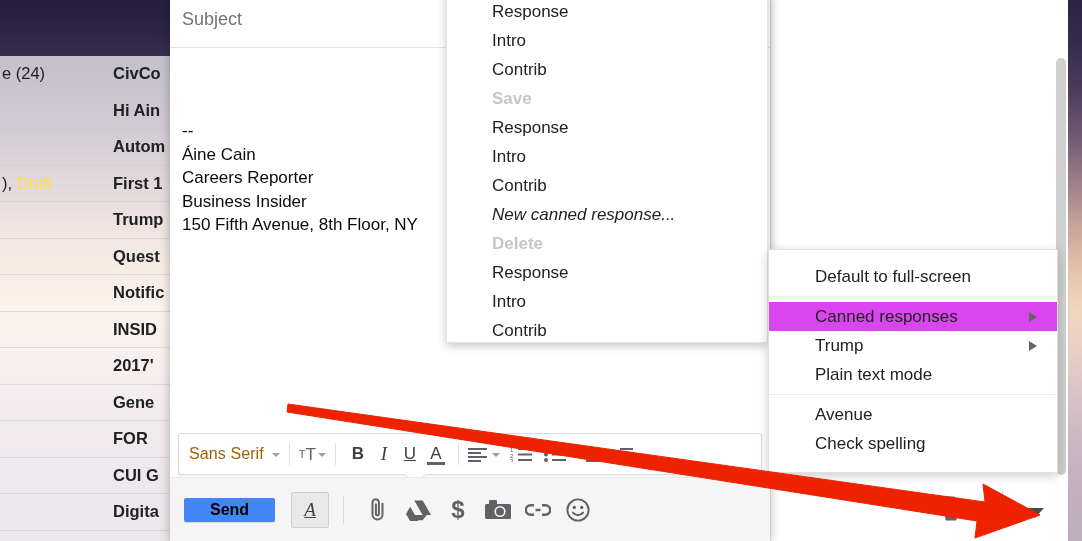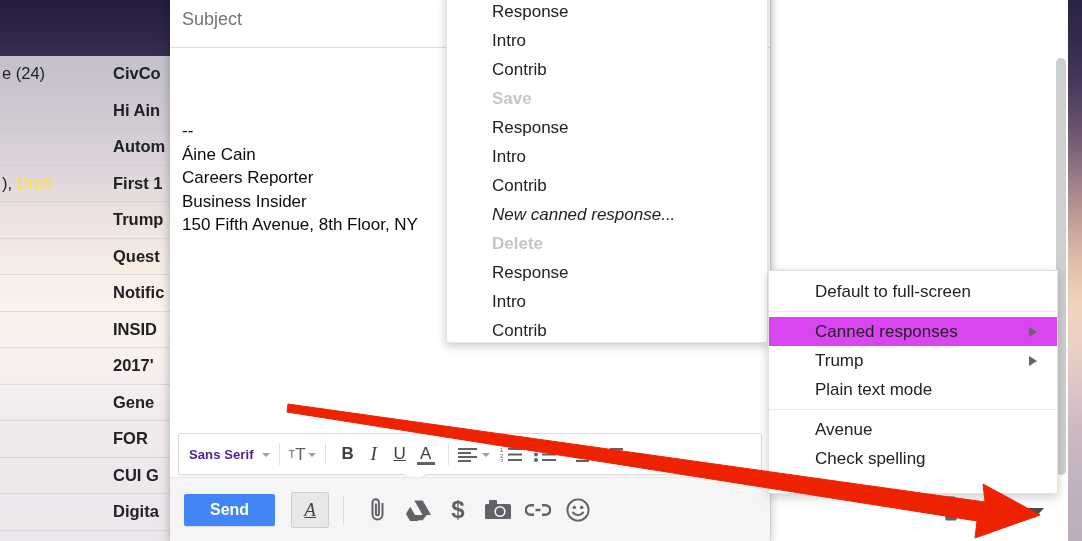--- a/index.html
+++ b/index.html
@@ -94,21 +94,21 @@
     display: flex; align-items: center; padding: 0 10px;
     box-shadow: 0 1px 2px rgba(0,0,0,0.07);
   }
   #fmt-caret {
     position: absolute; left: 234px; bottom: 58px;
     width: 0; height: 0; border-left: 11px solid transparent;
     border-right: 11px solid transparent; border-top: 9px solid #fff;
     filter: drop-shadow(0 1px 0 #dadce0);
   }
   .fontname {
-    font-size: 13px; font-weight: bold; color: #4c1d95;
+    font-size: 16px; font-weight: normal; color: #a16207;
     padding-right: 6px; letter-spacing: 0.1px;
   }
   .tcaret {
     width: 0; height: 0; border-left: 4px solid transparent;
     border-right: 4px solid transparent; border-top: 4px solid #9aa0a6;
     margin: 2px 0 0 2px;
   }
   .tsep { width: 1px; height: 22px; background: #e0e0e0; margin: 0 9px; }
   .tbtn {
     display: flex; align-items: center; justify-content: center;
@@ -126,24 +126,24 @@
   .tsize .s1 { font-size: 11px; line-height: 15px; }
   .tsize .s2 { font-size: 17px; line-height: 15px; }
 
   
   #sendbar {
     position: absolute; left: 0; bottom: 0; width: 600px; height: 64px;
     background: #f5f5f5; border-top: 1px solid #e8e8e8;
     display: flex; align-items: center; padding: 0 14px;
   }
   #send-button {
-    background: #4285f4; color: #ffffff; border: 0; border-radius: 2px;
+    background: #4285f4; color: #000000; border: 0; border-radius: 2px;
     font-family: "Liberation Sans", sans-serif;
     font-weight: bold; font-size: 16px;
-    padding: 0 26px; height: 32px; cursor: pointer;
+    padding: 0 26px; height: 24px; cursor: pointer;
     box-shadow: 0 1px 1px rgba(0,0,0,0.12);
   }
   #format-toggle {
     width: 38px; height: 36px; margin-left: 16px;
     background: #e8e8e8; border: 1px solid #d0d0d0; border-radius: 2px;
     display: flex; align-items: center; justify-content: center;
     font-style: italic; font-family: "Liberation Serif", serif;
     font-size: 19px; color: #444; text-decoration: underline;
   }
   #sb-sep { width: 1px; height: 28px; background: #dcdcdc; margin: 0 14px; }
@@ -161,24 +161,24 @@
   }
   .cmi {
     height: 29px; line-height: 29px; padding: 0 18px 0 45px;
     font-size: 17px; color: #222; white-space: nowrap;
   }
   .cmi.disabled { color: #c6c6c6; font-weight: bold; }
   .cmi.italic { font-style: italic; }
 
   
   #ctx-menu {
-    position: absolute; left: 768px; top: 270px; width: 290px; height: 224px;
+    position: absolute; left: 768px; top: 249px; width: 290px; height: 224px;
     background: #fff; border: 1px solid #e0e0e0;
     box-shadow: 0 3px 10px rgba(0,0,0,0.20);
-    padding: 6px 0;
+    padding: 12px 0;
   }
   .ctxi {
     position: relative; height: 29px; line-height: 29px;
     padding: 0 20px 0 46px; font-size: 17px; color: #222;
     white-space: nowrap;
   }
   .ctxi.highlight { background: #d946ef; }
   .ctxi .arrow {
     position: absolute; right: 20px; top: 50%; margin-top: -5px;
     width: 0; height: 0; border-top: 5px solid transparent;

